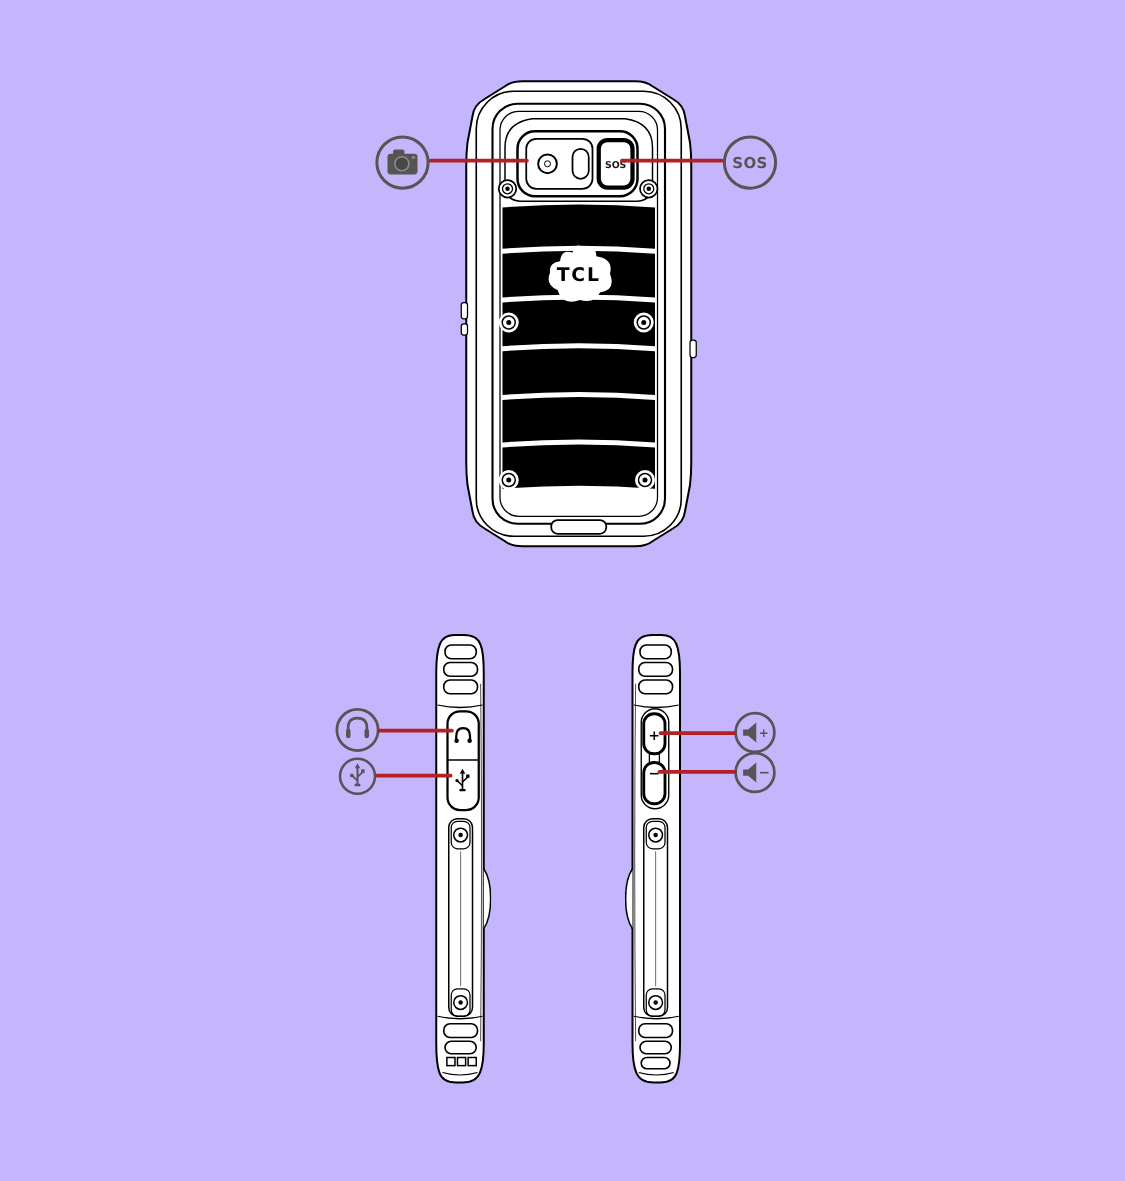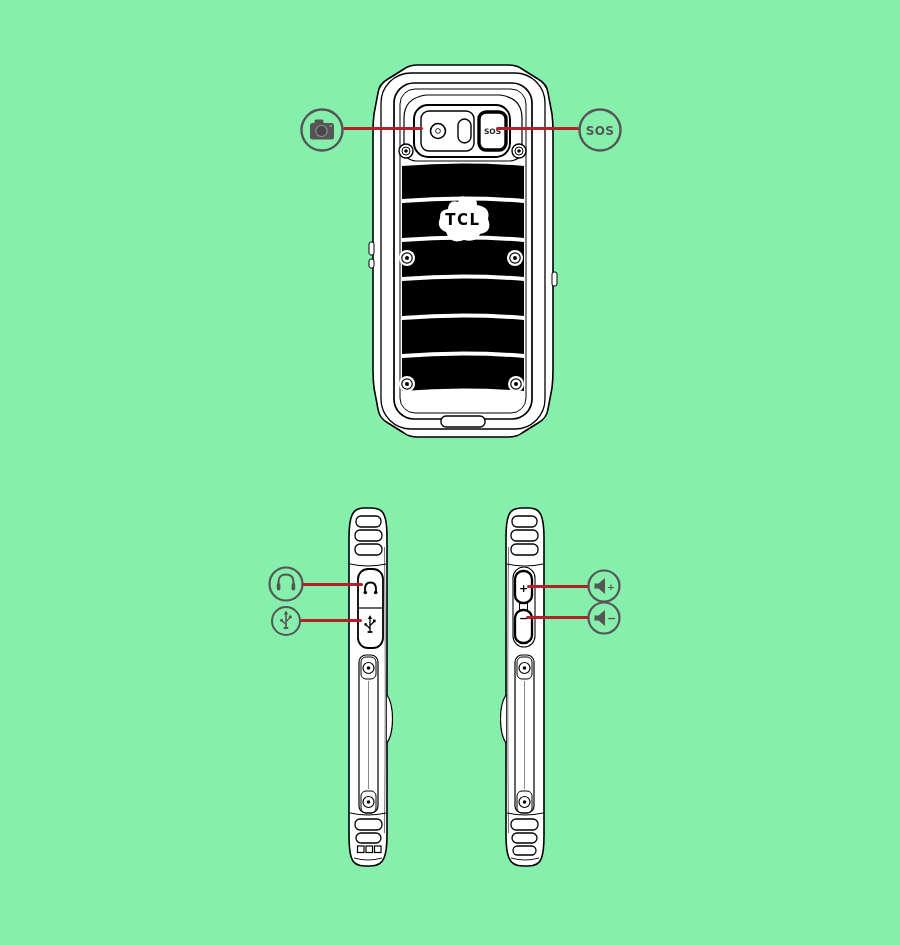--- a/index.html
+++ b/index.html
@@ -1,16 +1,16 @@
 <!DOCTYPE html>
 <html><head>
 <meta charset="utf-8">
 <style>
   html,body{margin:0;padding:0;background:#000;}
-  .stage{position:relative;width:900px;height:945px;background:#86efac;overflow:hidden;
+  .stage{position:relative;width:900px;height:945px;background:#c4b5fd;overflow:hidden;
          font-family:"DejaVu Sans", sans-serif;}
   .abs{position:absolute;}
   .line{position:absolute;height:3px;background:#b32025;border-radius:2px;}
   svg text{font-family:"DejaVu Sans", sans-serif;}
 </style>
 </head>
 <body>
 
 <div class="stage">
 

